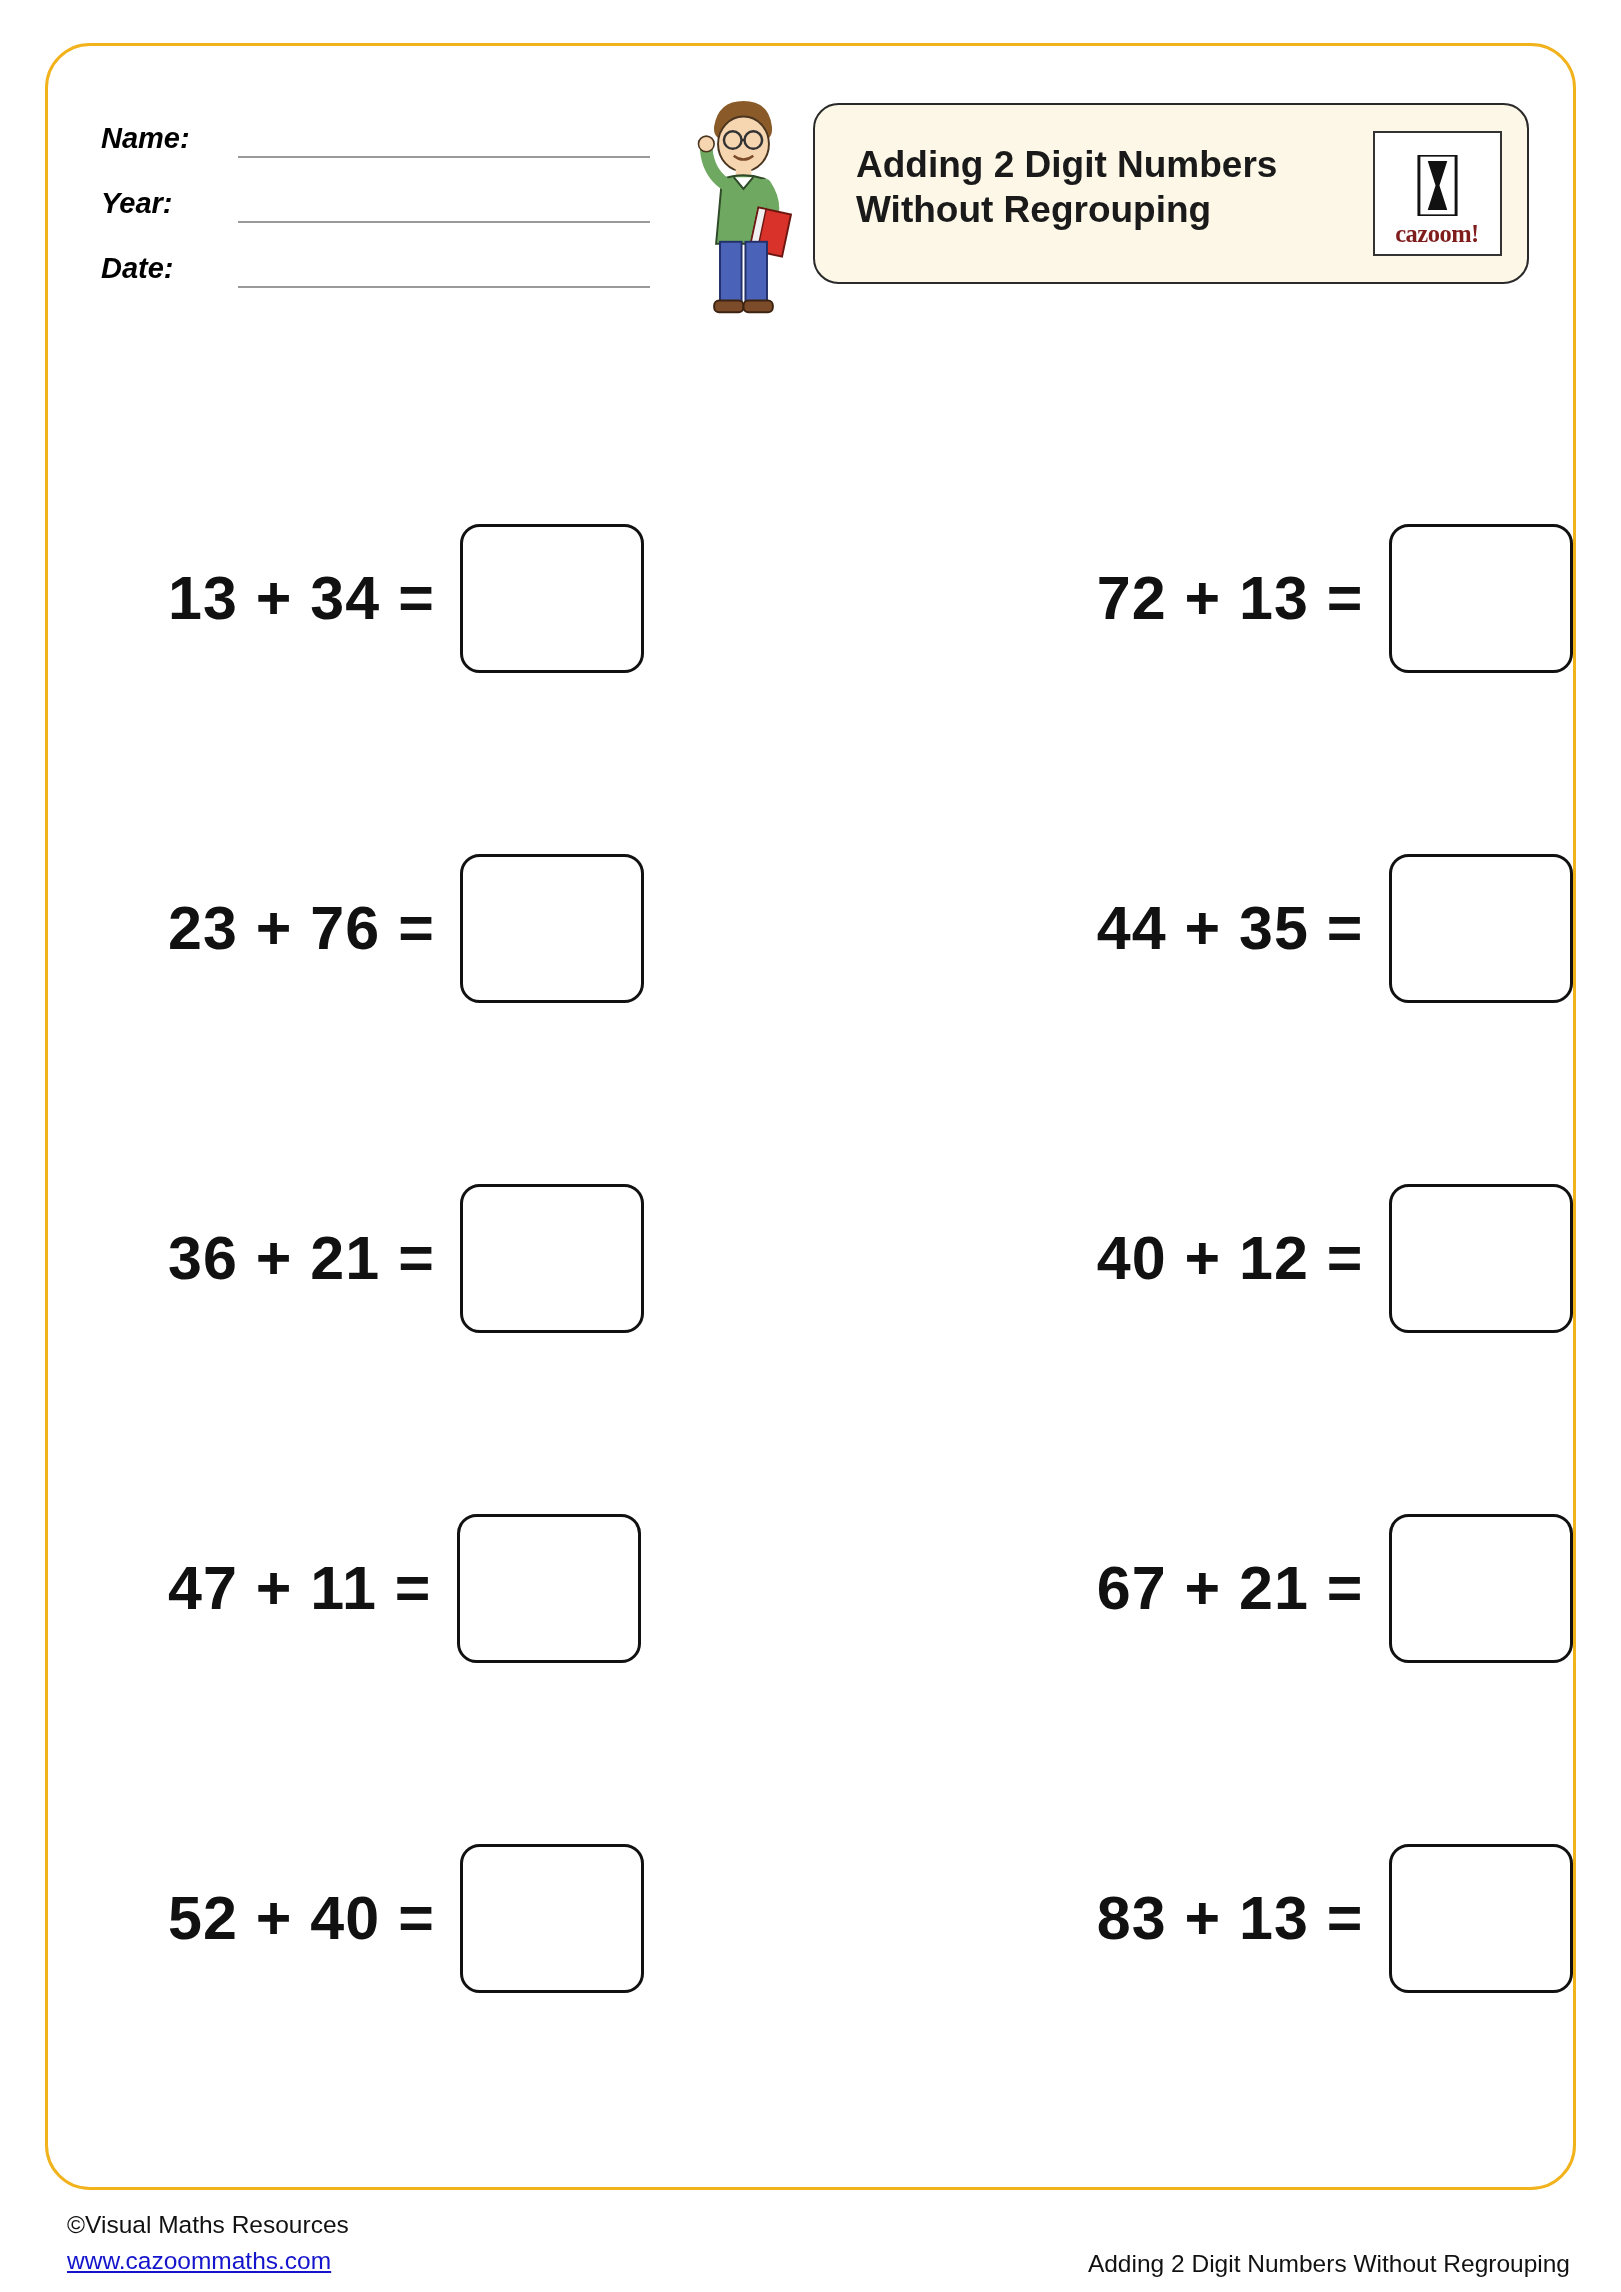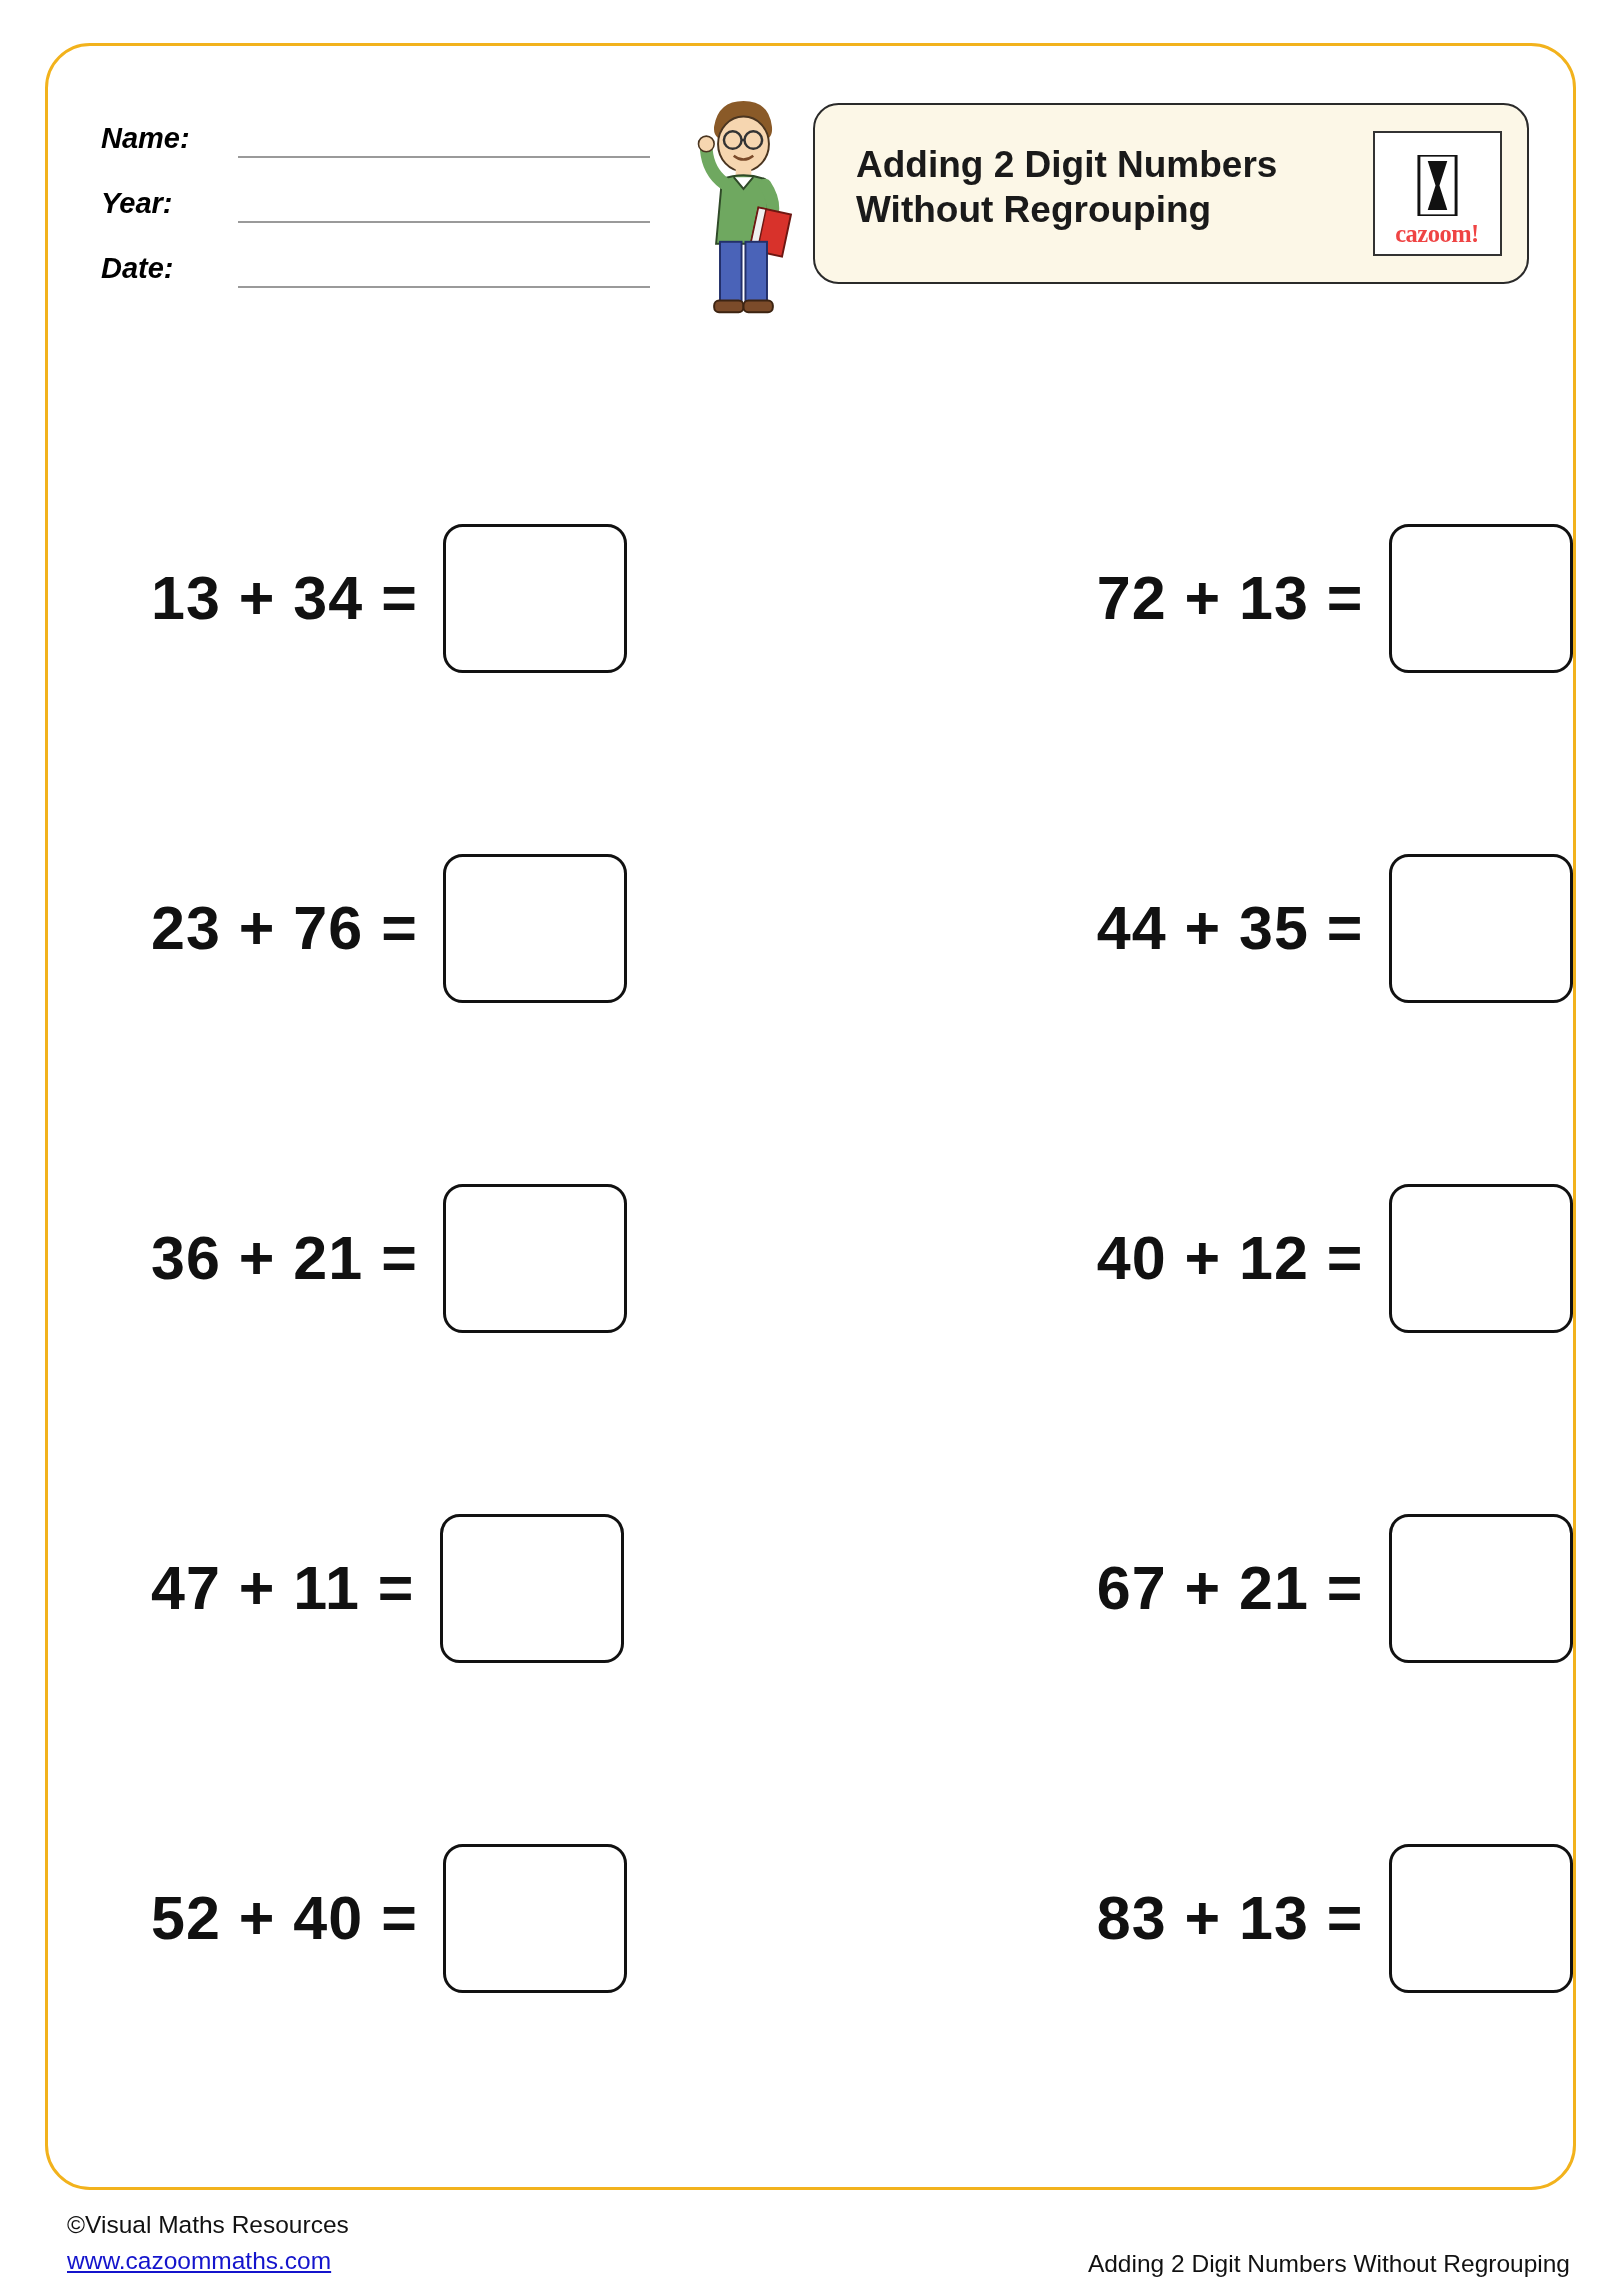--- a/index.html
+++ b/index.html
@@ -112,21 +112,21 @@
   }
   .logo-glyph {
     width: 45px;
     height: 61px;
     margin-bottom: 3.9px;
   }
   .logo-text {
     font-size: 24.5px;
     font-weight: bold;
     font-family: "Liberation Serif", serif;
-    color: #ef4444;
+    color: #7f1d1d;
     letter-spacing: -0.5px;
   }
 
   
   .questions {
     position: absolute;
     left: 0;
     top: 387px;
     width: 100%;
   }
@@ -135,21 +135,21 @@
     height: 330px;
     align-items: center;
   }
   .q-cell {
     width: 50%;
     display: flex;
     align-items: center;
     justify-content: flex-start;
     box-sizing: border-box;
   }
-  .q-cell.left  { padding-left: 103px; }
+  .q-cell.left  { padding-left: 103px; margin-left: 17px; }
   .q-cell.right { padding-left: 78px; justify-content: flex-end; }
 
   .q-text {
     font-size: 61px;
     font-weight: bold;
     color: #111;
     white-space: nowrap;
     letter-spacing: 1px;
   }
   .answer-box {

